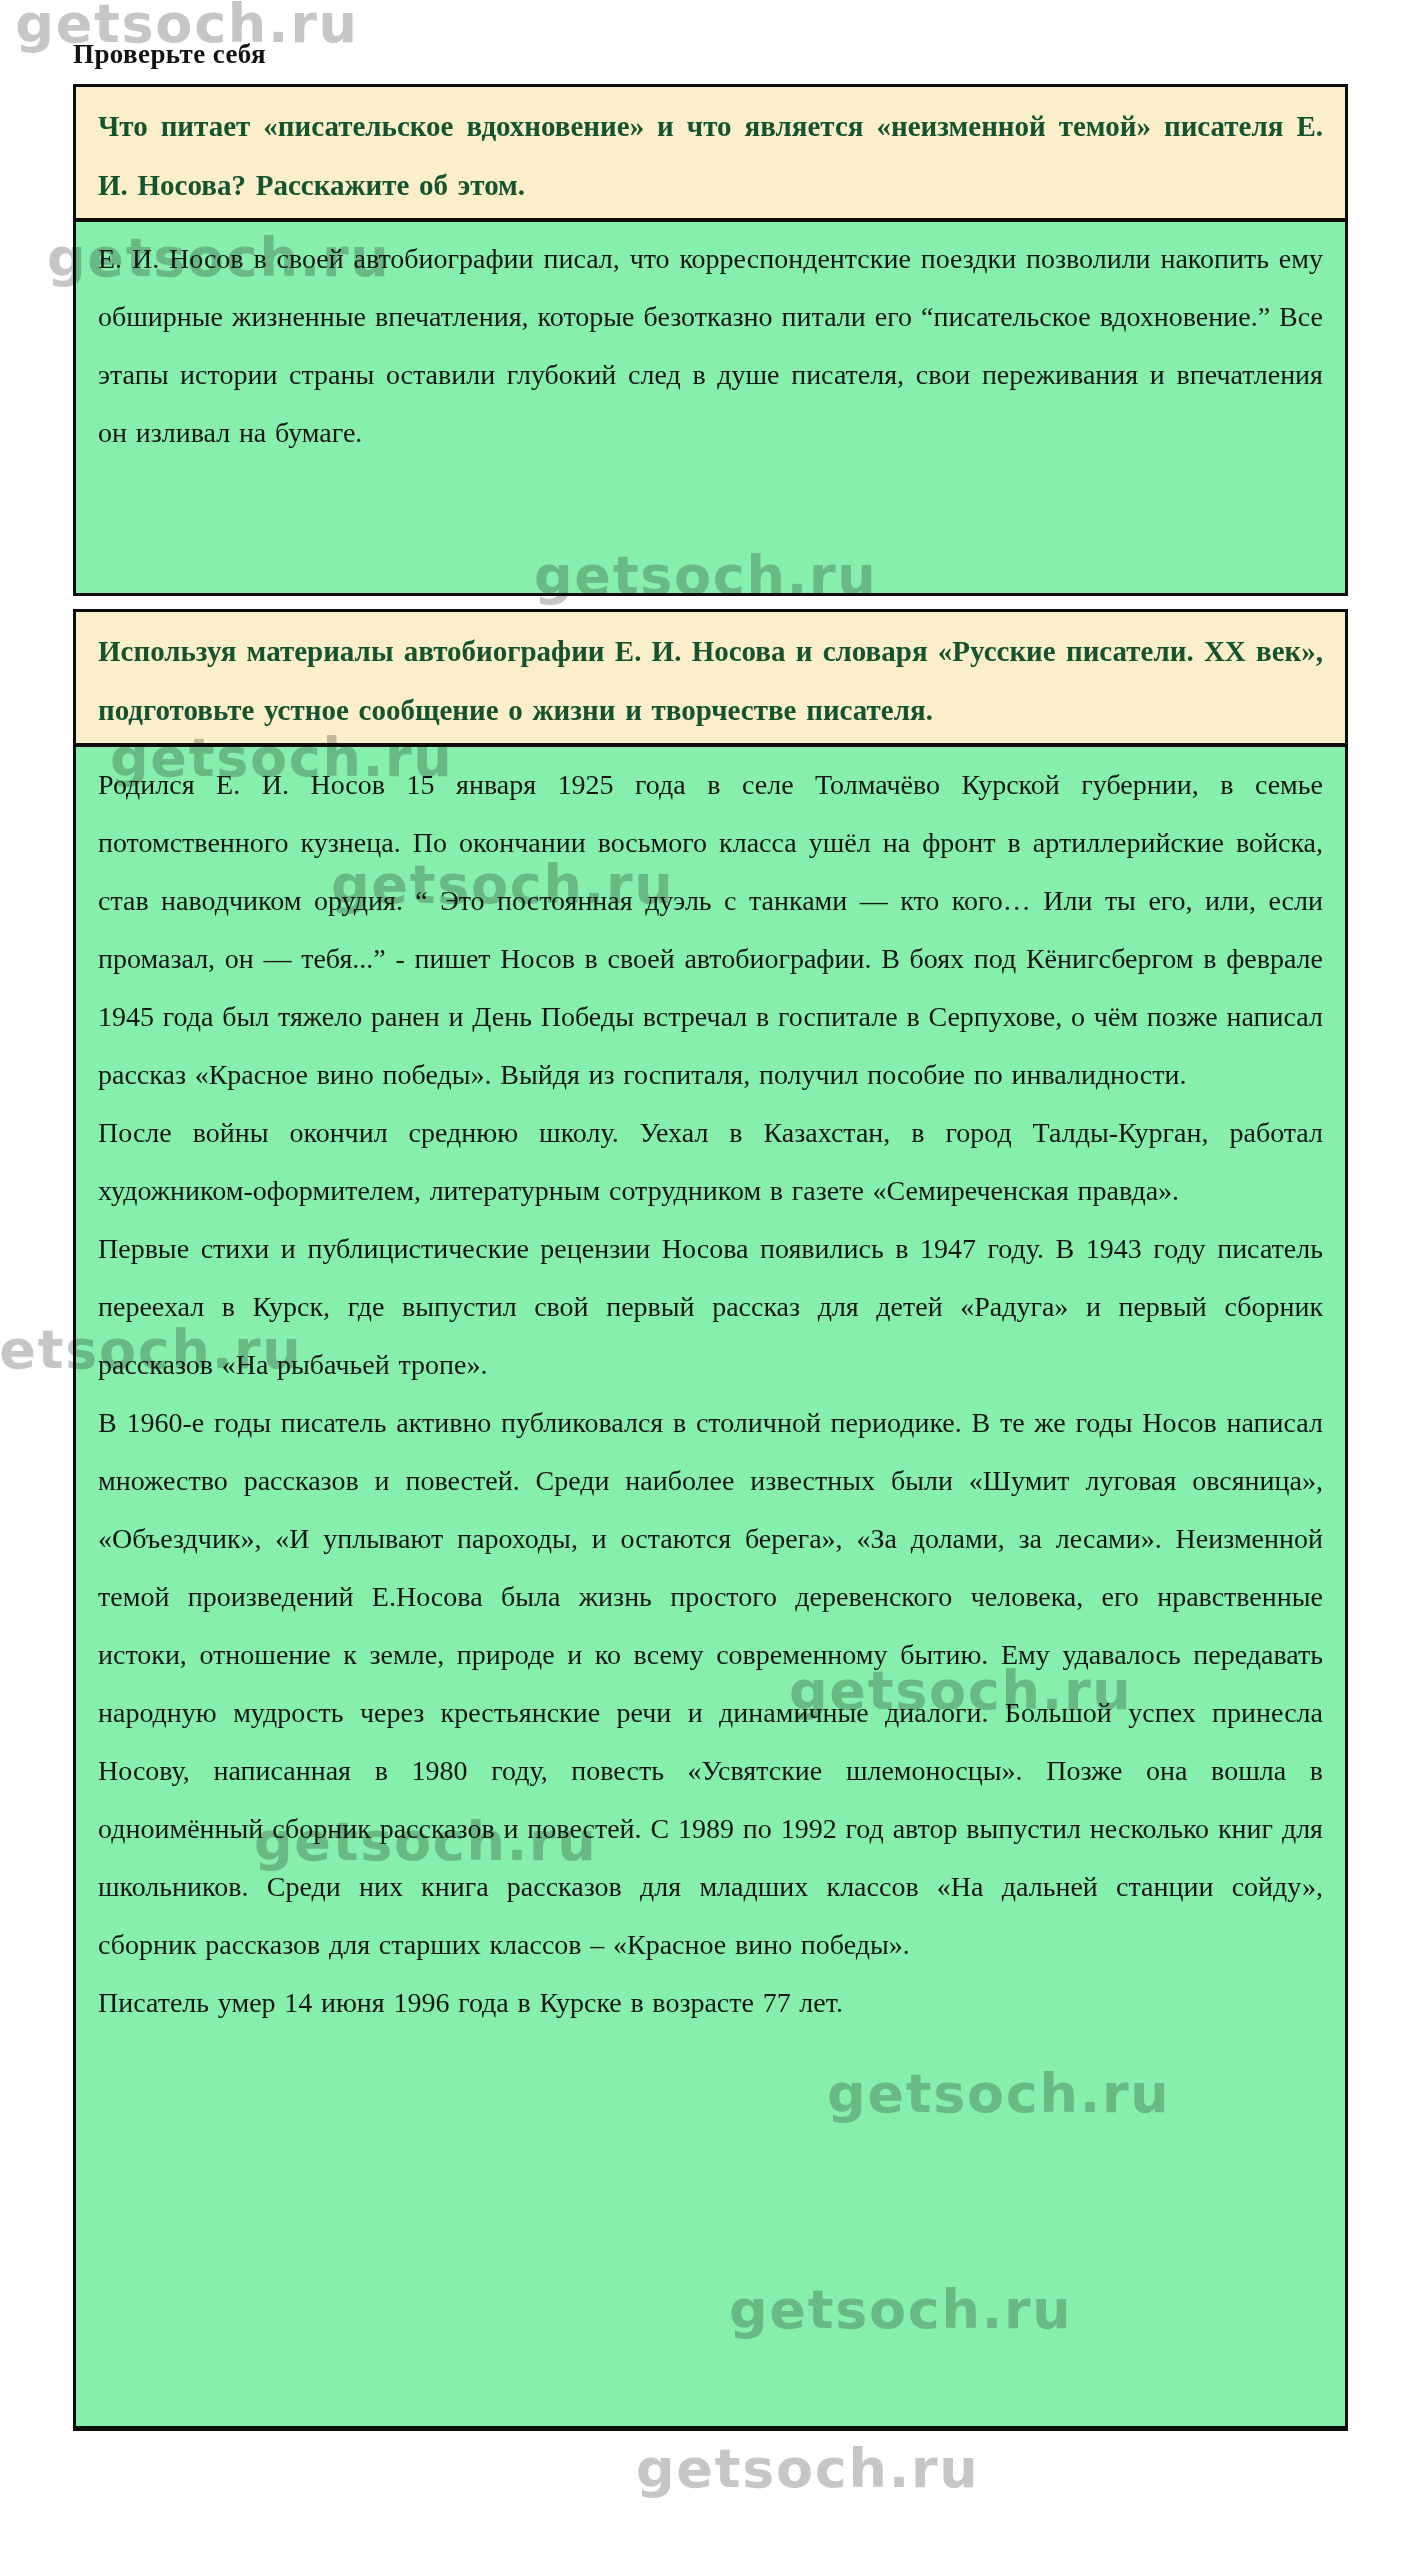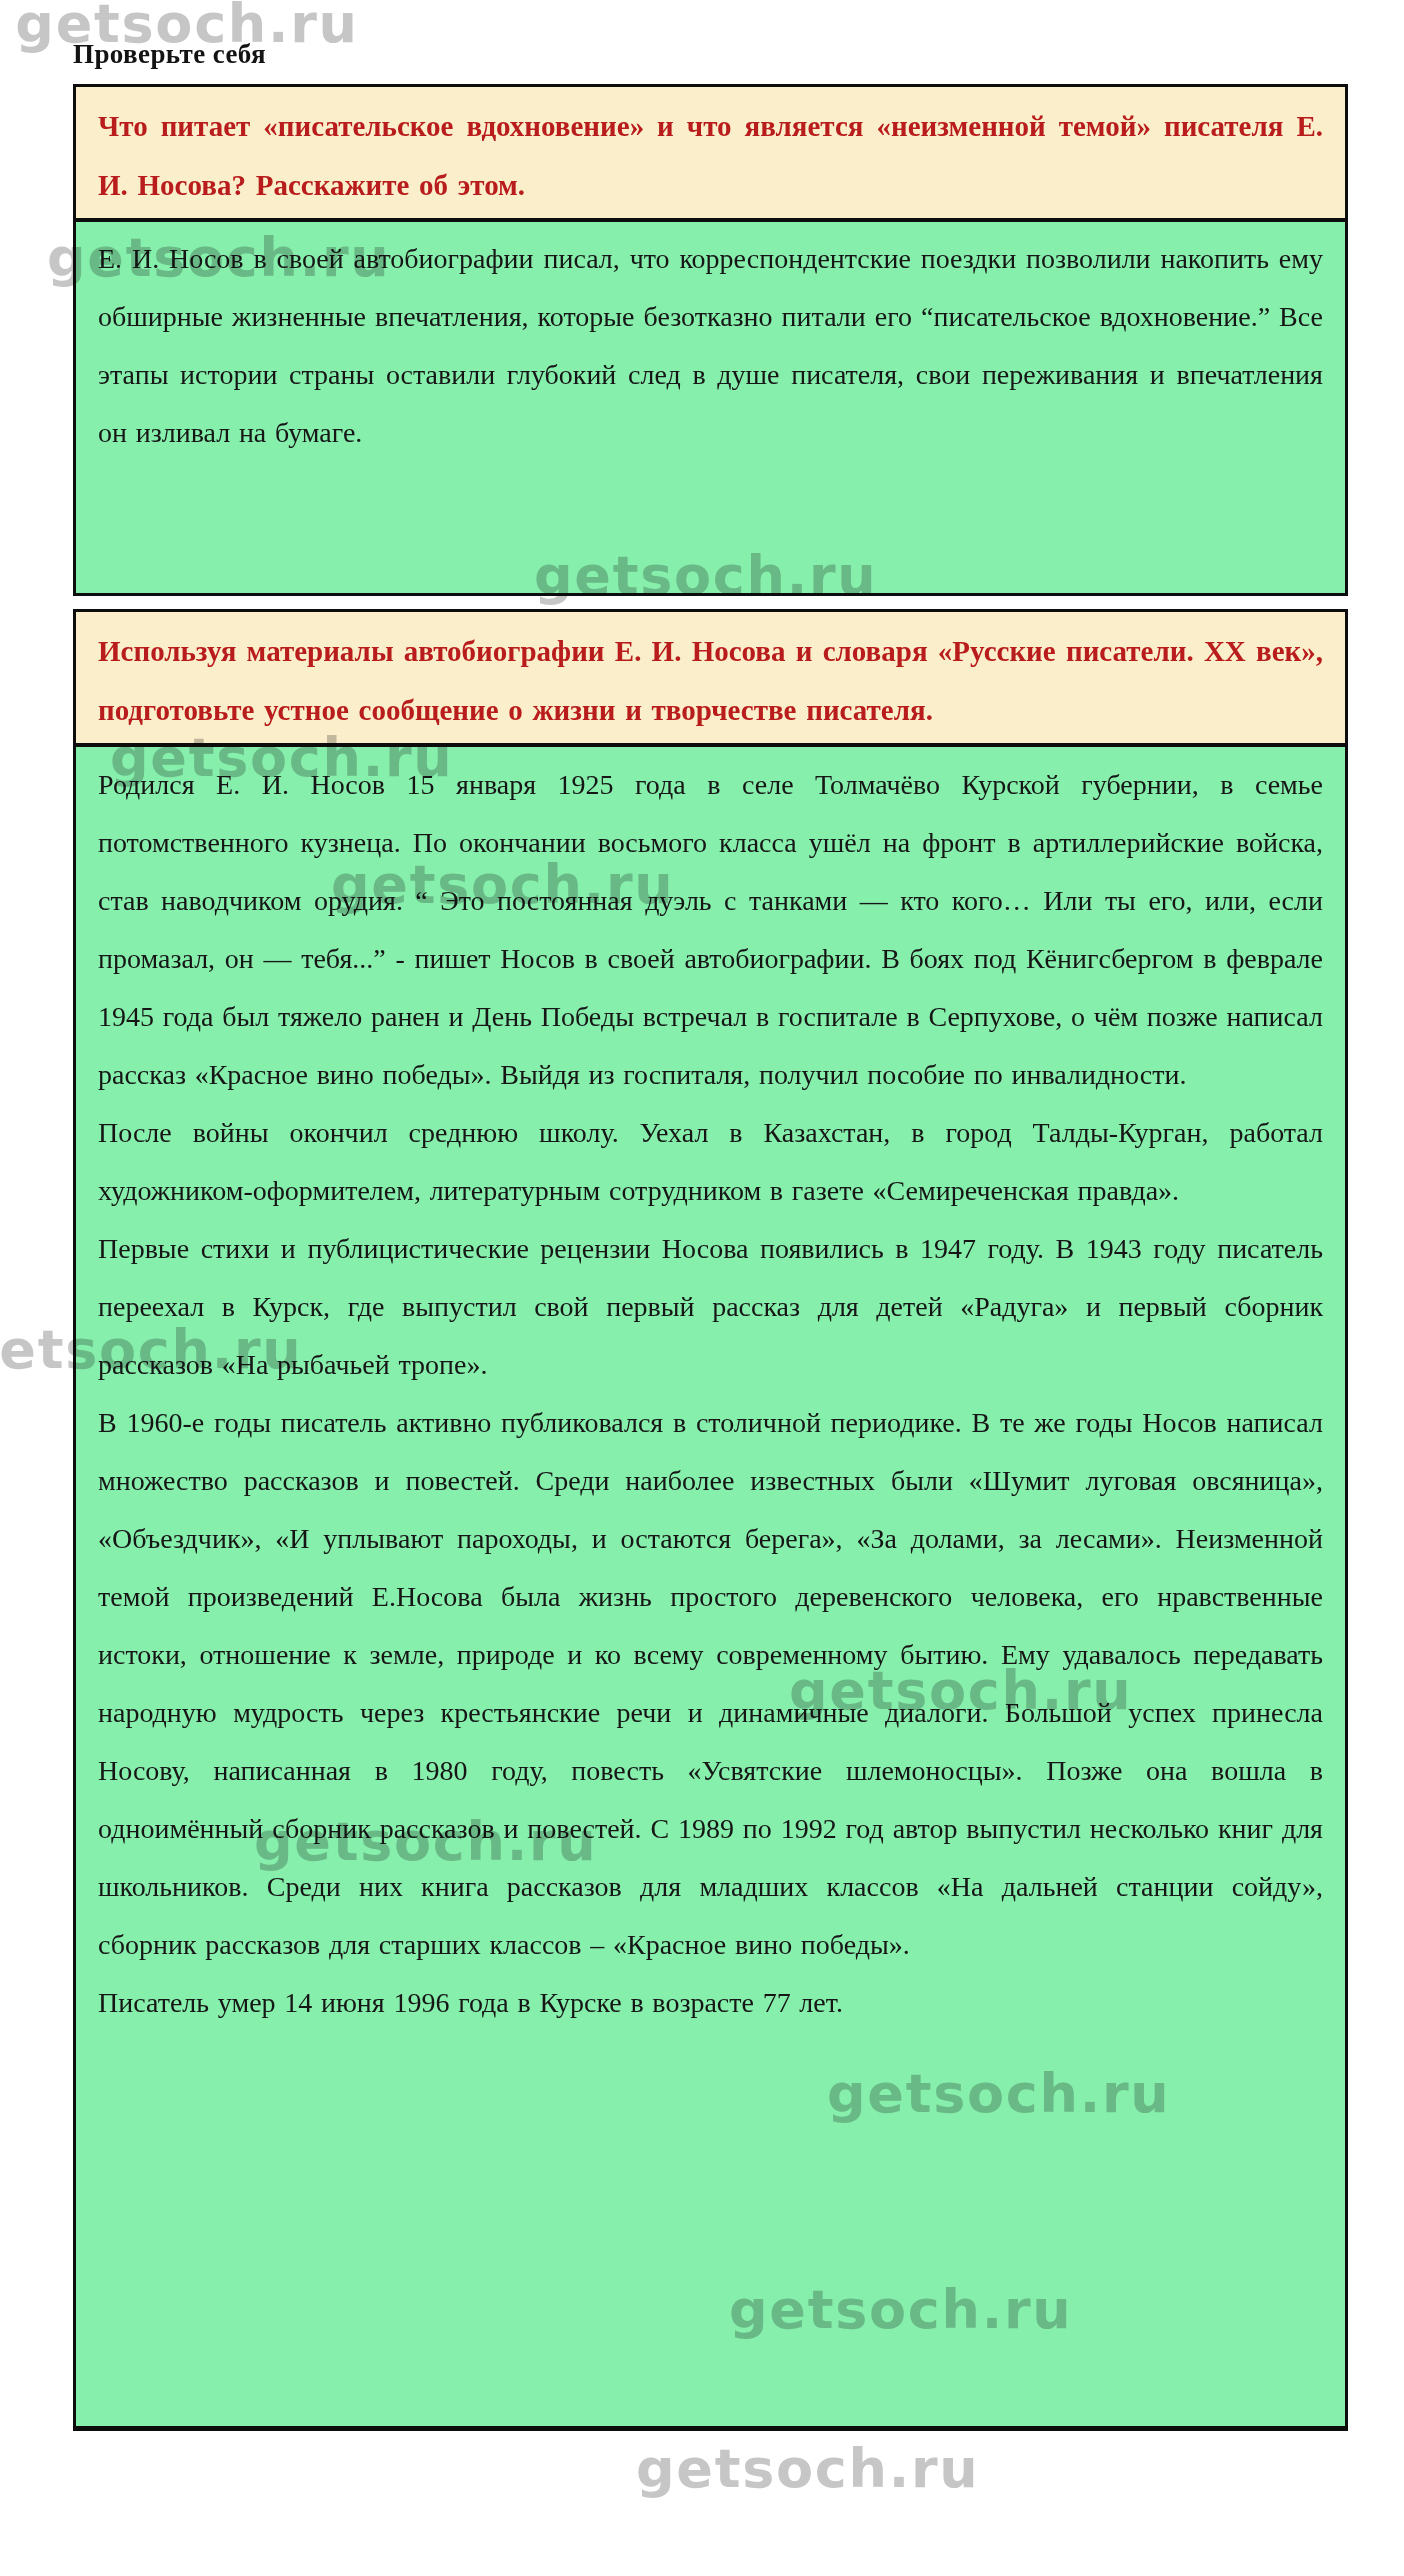--- a/index.html
+++ b/index.html
@@ -48,21 +48,21 @@
     border-bottom-width: 4.2px;
     height: 138px;
     padding: 10.2px 22px 0 22px;
     overflow: hidden;
   }
   .question-text {
     margin: 0;
     font-size: 29px;
     line-height: 59px;
     font-weight: bold;
-    color: #b91c1c;
+    color: #14532d;
     text-align: justify;
     word-spacing: 2.5px;
   }
   .answer-box {
     box-sizing: border-box;
     background: #86efac;
     border: 3.4px solid #0d0d0d;
     border-top: 0;
     padding: 8.5px 22px 0 22px;
     overflow: hidden;

